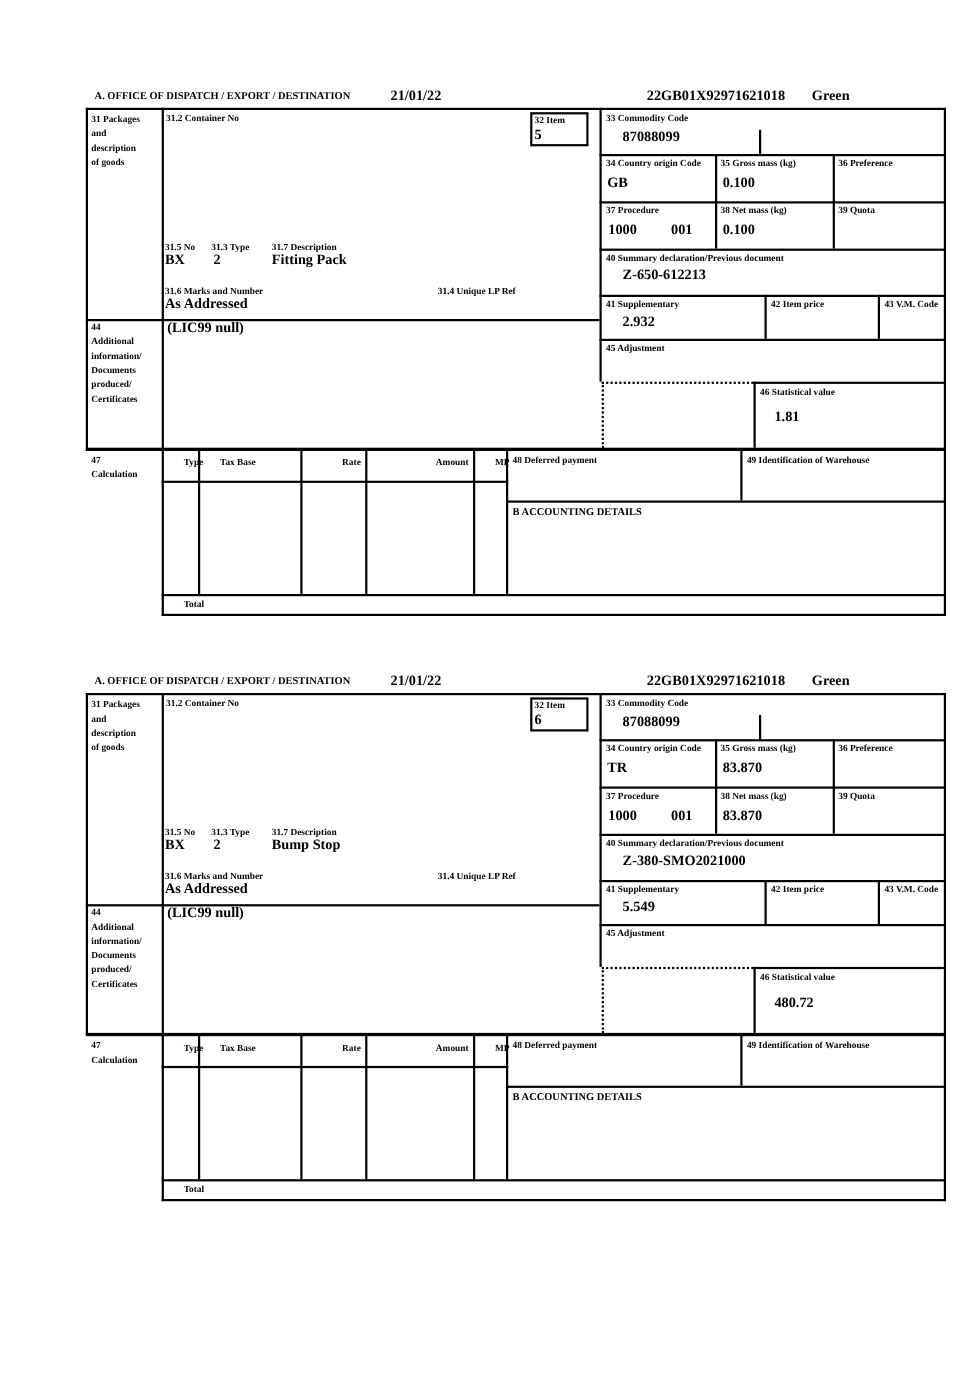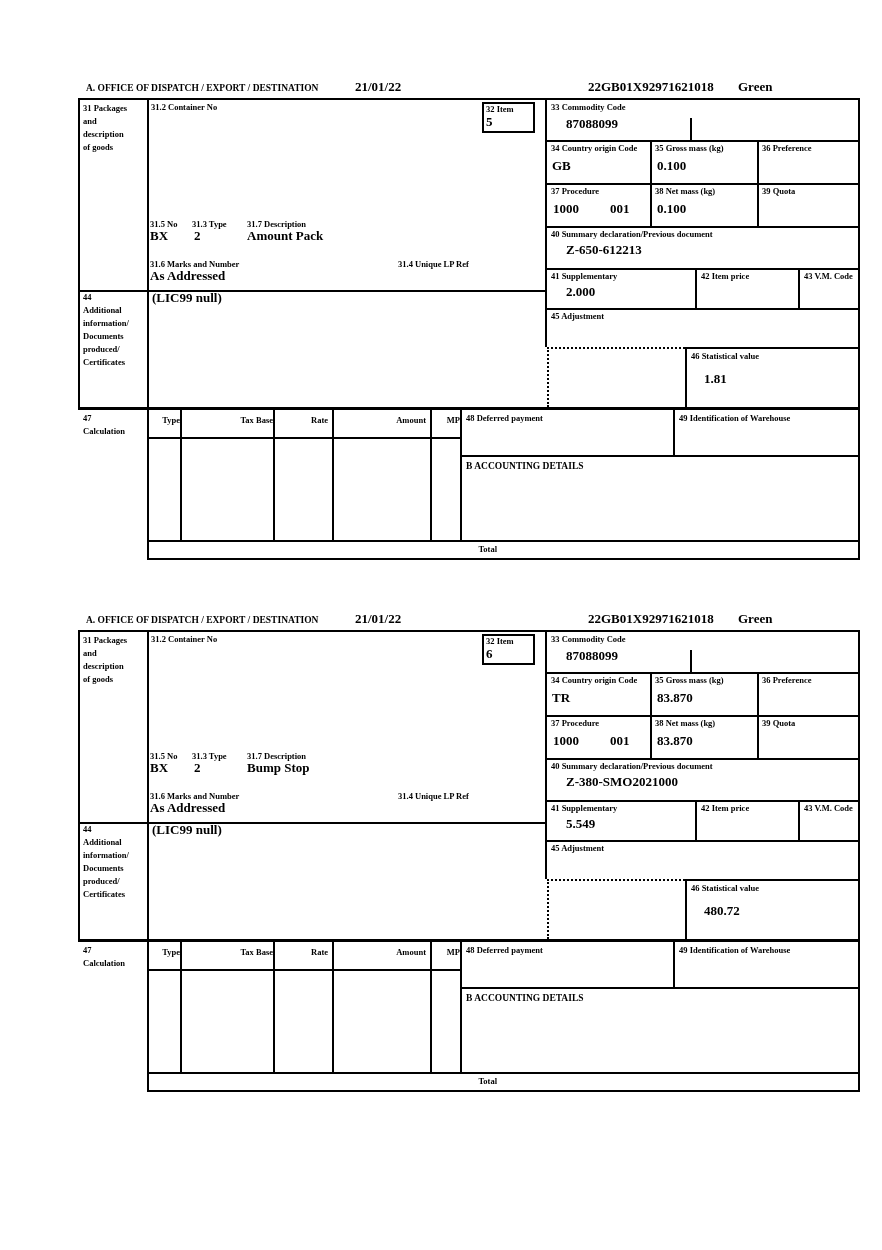--- a/index.html
+++ b/index.html
@@ -10,21 +10,21 @@
   .hl{height:2px;}
   .vl{width:2px;}
   .hl.thick{height:3px;}
   .dh{position:absolute;border-top:2px dotted #000;height:0;}
   .dv{position:absolute;border-left:2px dotted #000;width:0;}
   .rect{position:absolute;border:2px solid #000;box-sizing:border-box;}
   .lbl{position:absolute;font-size:8.5px;font-weight:bold;white-space:nowrap;line-height:11px;}
   .val{position:absolute;font-size:13px;font-weight:bold;white-space:nowrap;line-height:14px;}
   .hdr{position:absolute;font-size:9.5px;font-weight:bold;white-space:nowrap;text-align:right;}
   .cel{position:absolute;font-size:8.5px;font-weight:bold;line-height:11px;}
-  .tc{text-align:right;}
+  .tc{text-align:left;padding-left:20px;}
   .tr{text-align:right;box-sizing:border-box;padding-right:4px;}
 </style>
 </head>
 <body>
 
 <div id="sheet">
 
   <section class="block" style="top:82px;">
 
     <div class="hdr" style="left:8px;top:1px;">A.  OFFICE OF DISPATCH / EXPORT / DESTINATION</div>
@@ -88,34 +88,34 @@
     <div class="val" style="left:475px;top:120px;">1000</div>
     <div class="val" style="left:532px;top:120px;">001</div>
     <div class="lbl" style="left:577px;top:104px;">38 Net mass (kg)</div>
     <div class="val" style="left:579px;top:120px;">0.100</div>
     <div class="lbl" style="left:684px;top:104px;">39 Quota</div>
 
     <div class="lbl" style="left:473px;top:147px;">40 Summary declaration/Previous document</div>
     <div class="val" style="left:488px;top:161px;">Z-650-612213</div>
 
     <div class="lbl" style="left:473px;top:189px;">41 Supplementary</div>
-    <div class="val" style="left:488px;top:203px;">2.000</div>
+    <div class="val" style="left:488px;top:203px;">2.932</div>
     <div class="lbl" style="left:623px;top:189px;">42 Item price</div>
     <div class="lbl" style="left:726px;top:189px;">43 V.M. Code</div>
 
     <div class="lbl" style="left:473px;top:229px;">45 Adjustment</div>
     <div class="lbl" style="left:613px;top:269px;">46 Statistical value</div>
     <div class="val" style="left:626px;top:290px;">1.81</div>
 
     <div class="lbl" style="left:72px;top:137px;">31.5 No</div>
     <div class="lbl" style="left:114px;top:137px;">31.3 Type</div>
     <div class="lbl" style="left:169px;top:137px;">31.7 Description</div>
     <div class="val" style="left:72px;top:147px;">BX</div>
     <div class="val" style="left:116px;top:147px;">2</div>
-    <div class="val" style="left:169px;top:147px;">Amount Pack</div>
+    <div class="val" style="left:169px;top:147px;">Fitting Pack</div>
     <div class="lbl" style="left:72px;top:177px;">31.6 Marks and Number</div>
     <div class="lbl" style="left:320px;top:177px;">31.4 Unique LP Ref</div>
     <div class="val" style="left:72px;top:187px;">As Addressed</div>
 
     <div class="lbl" style="left:5px;top:210px;">44</div>
     <div class="lbl" style="left:5px;top:223px;">Additional</div>
     <div class="lbl" style="left:5px;top:236px;">information/</div>
     <div class="lbl" style="left:5px;top:249px;">Documents</div>
     <div class="lbl" style="left:5px;top:262px;">produced/</div>
     <div class="lbl" style="left:5px;top:275px;">Certificates</div>

